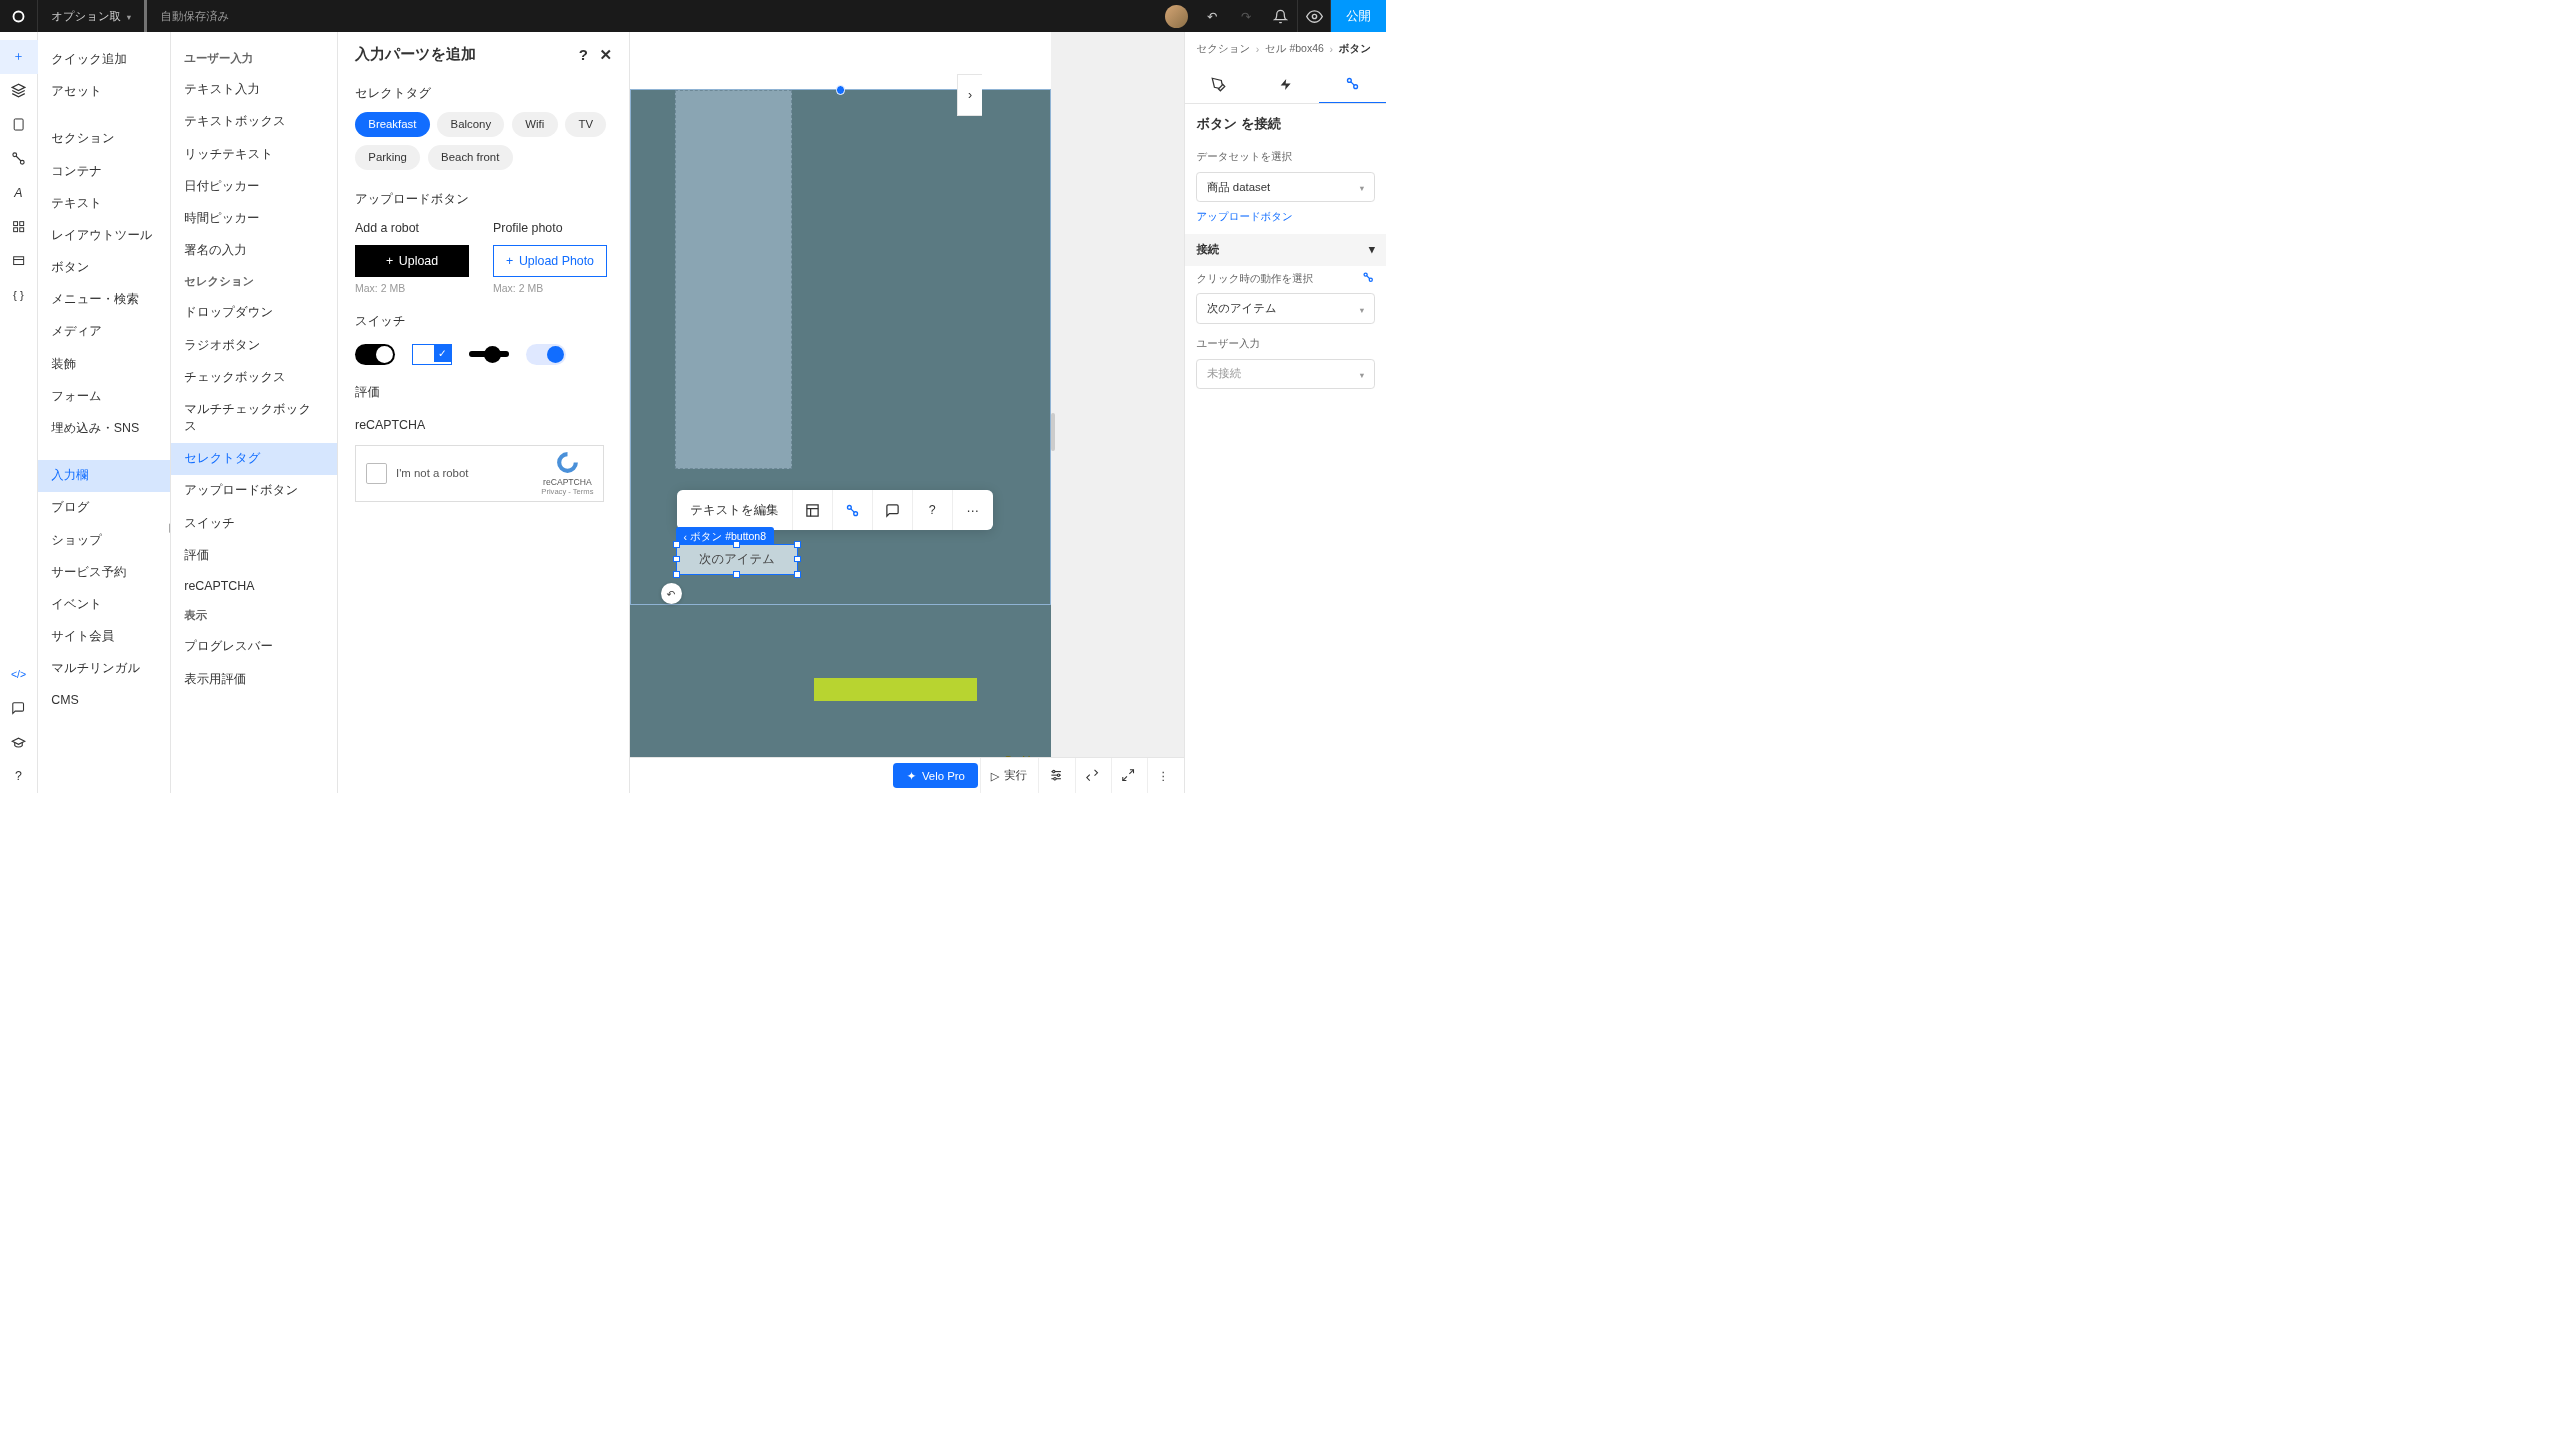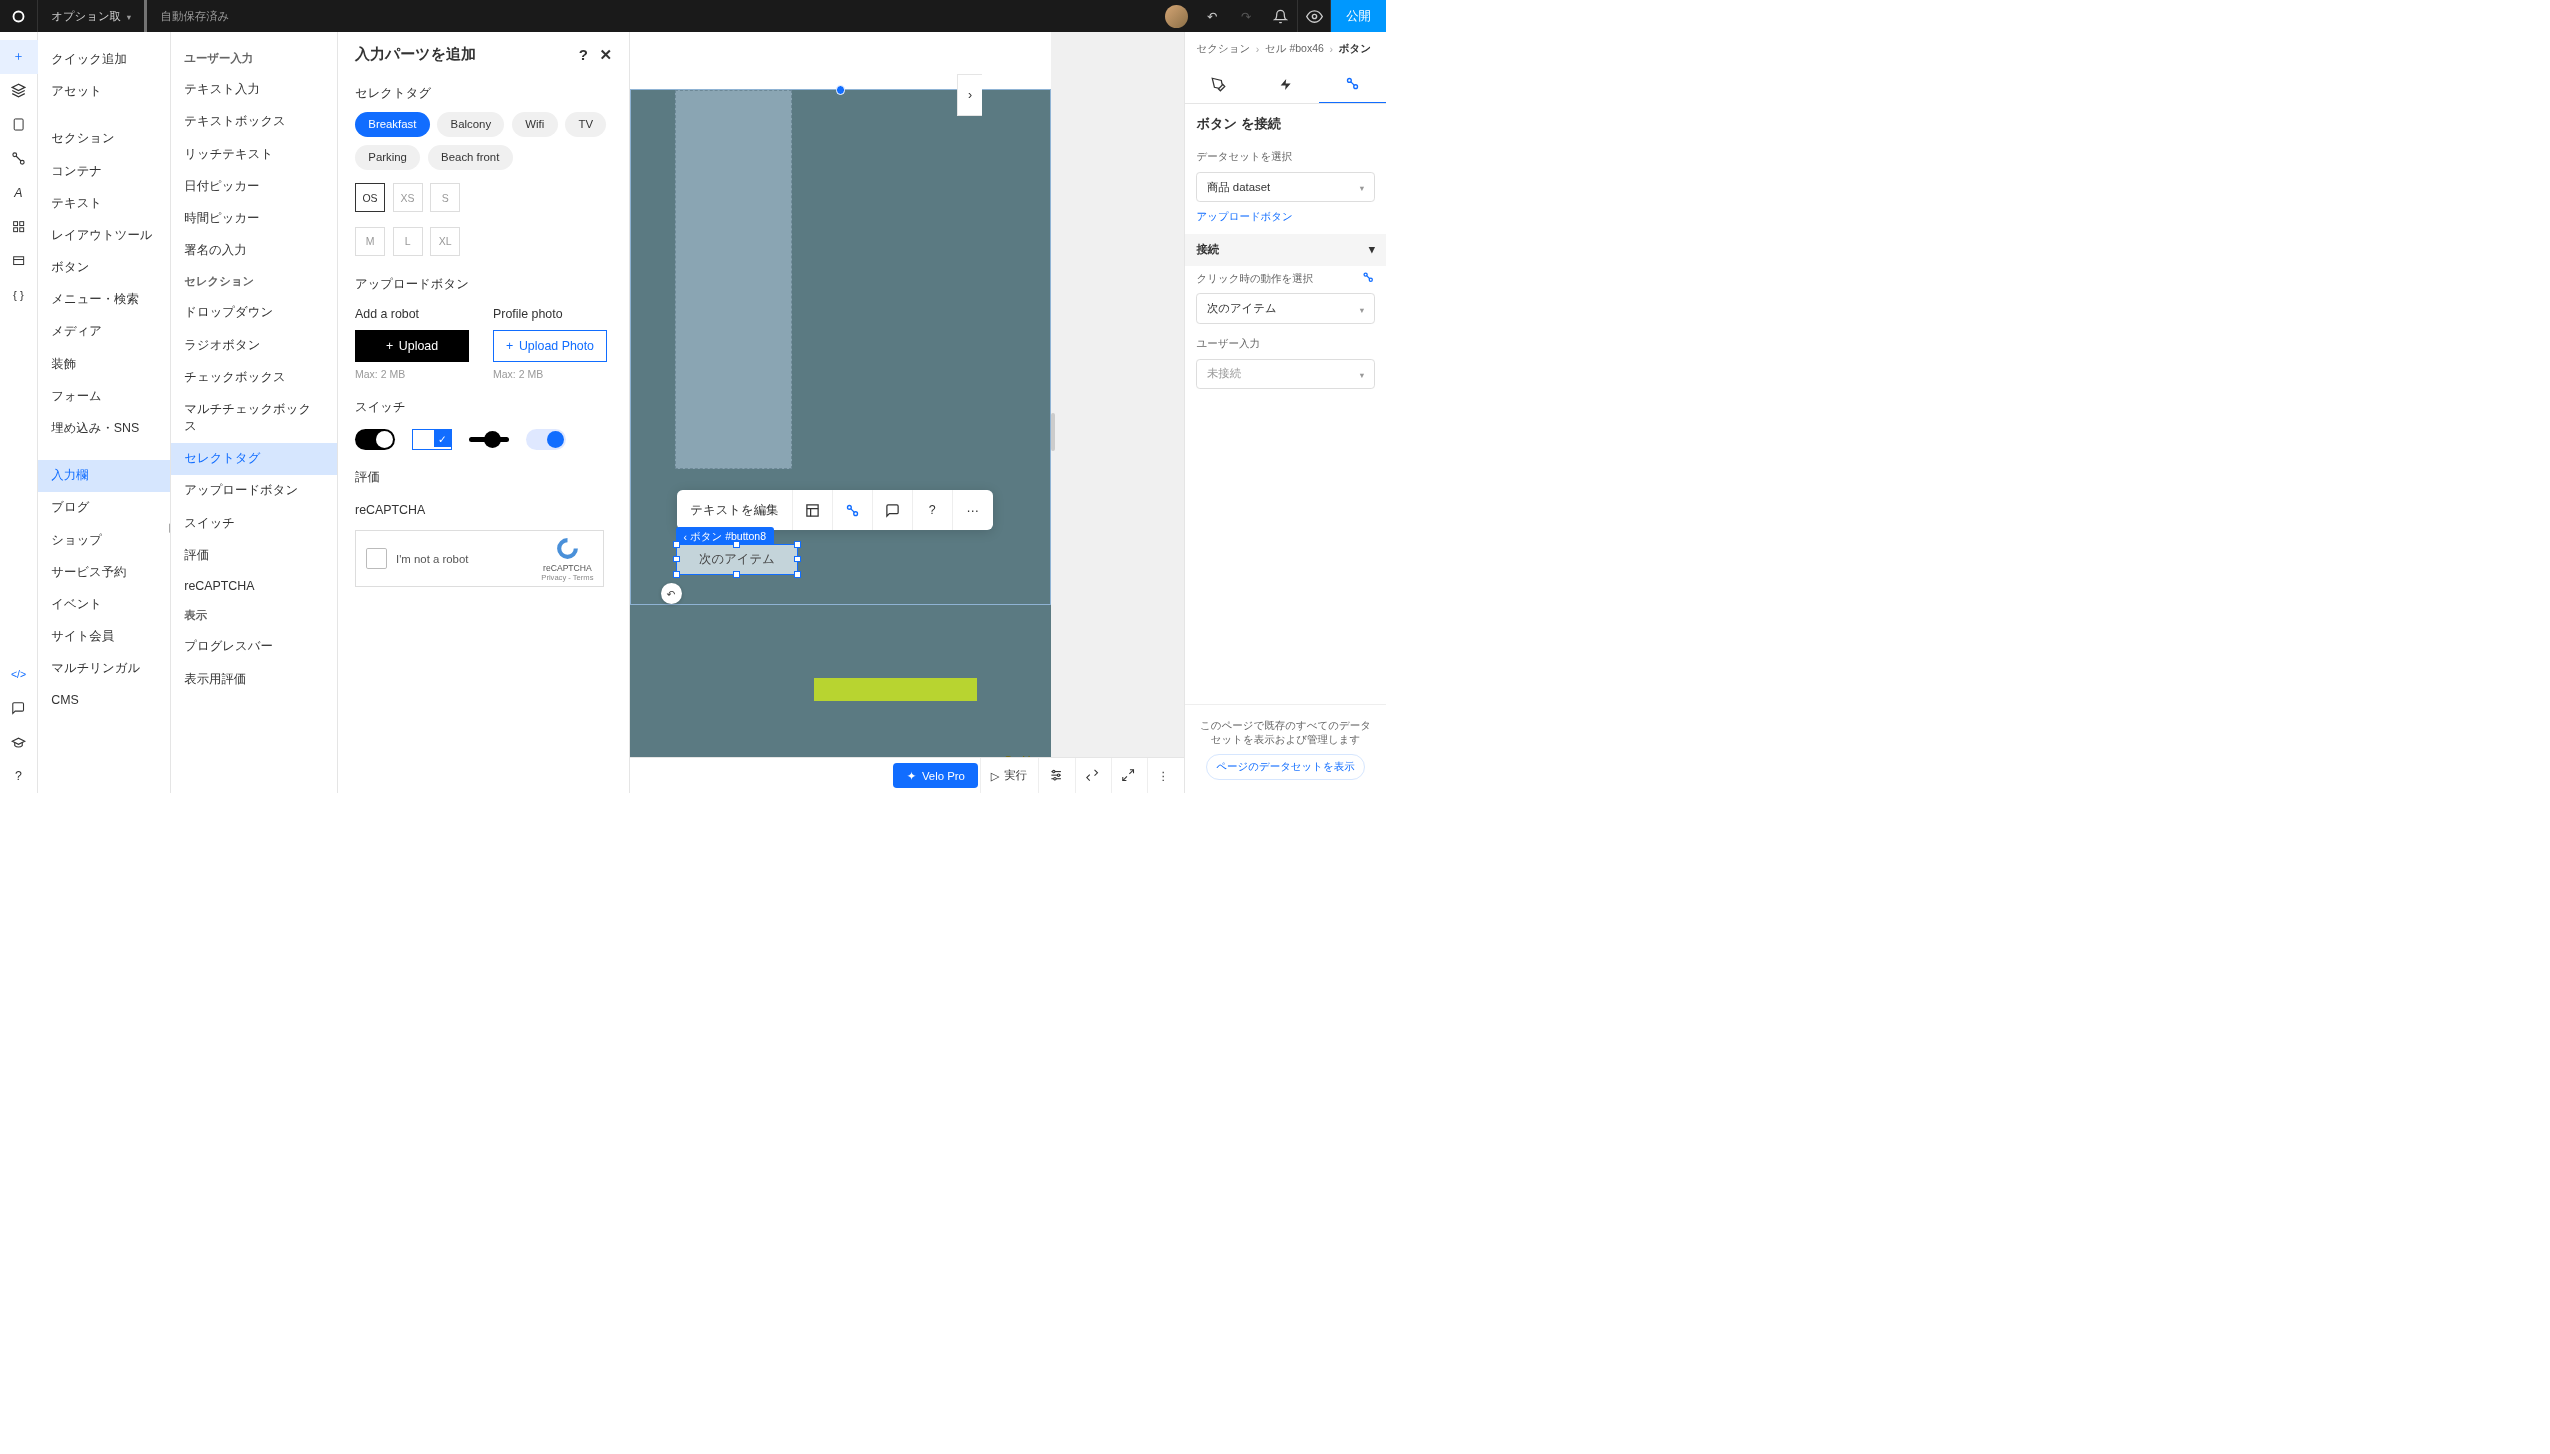--- a/index.html
+++ b/index.html
@@ -255,29 +255,20 @@
 
     <div class="p3-section">セレクトタグ</div>
     <div class="tag-group" id="tags2">
         <div class="pill blue">Breakfast</div>
         <div class="pill">Balcony</div>
         <div class="pill">Wifi</div>
         <div class="pill">TV</div>
         <div class="pill">Parking</div>
         <div class="pill">Beach front</div>
       </div>
-    <div class="tag-group" id="tags3">
-        <div class="size-box on">OS</div>
-        <div class="size-box">XS</div>
-        <div class="size-box">S</div>
-        <div style="width: 100%;"></div>
-        <div class="size-box">M</div>
-        <div class="size-box">L</div>
-        <div class="size-box">XL</div>
-      </div>
 
     <div class="p3-section">アップロードボタン</div>
     <div class="upload-row">
       <div class="upload-col">
         <div class="up-label">Add a robot</div>
         <div class="up-btn dark">
           <span>+</span>
           <span>Upload</span>
         </div>
         <div class="up-hint">Max: 2 MB</div>
@@ -474,19 +465,15 @@
       <span>次のアイテム</span>
       <span class="chevron"></span>
     </div>
 
     <div class="rp-label">ユーザー入力</div>
     <div class="rp-select">
       <span style="color:#999">未接続</span>
       <span class="chevron"></span>
     </div>
 
-    <div class="rp-footer">
-      <div>このページで既存のすべてのデータセットを表示および管理します</div>
-      <div class="rp-footer-link">ページのデータセットを表示</div>
-    </div>
   </div>
 </div>
 
 
 </body></html>

